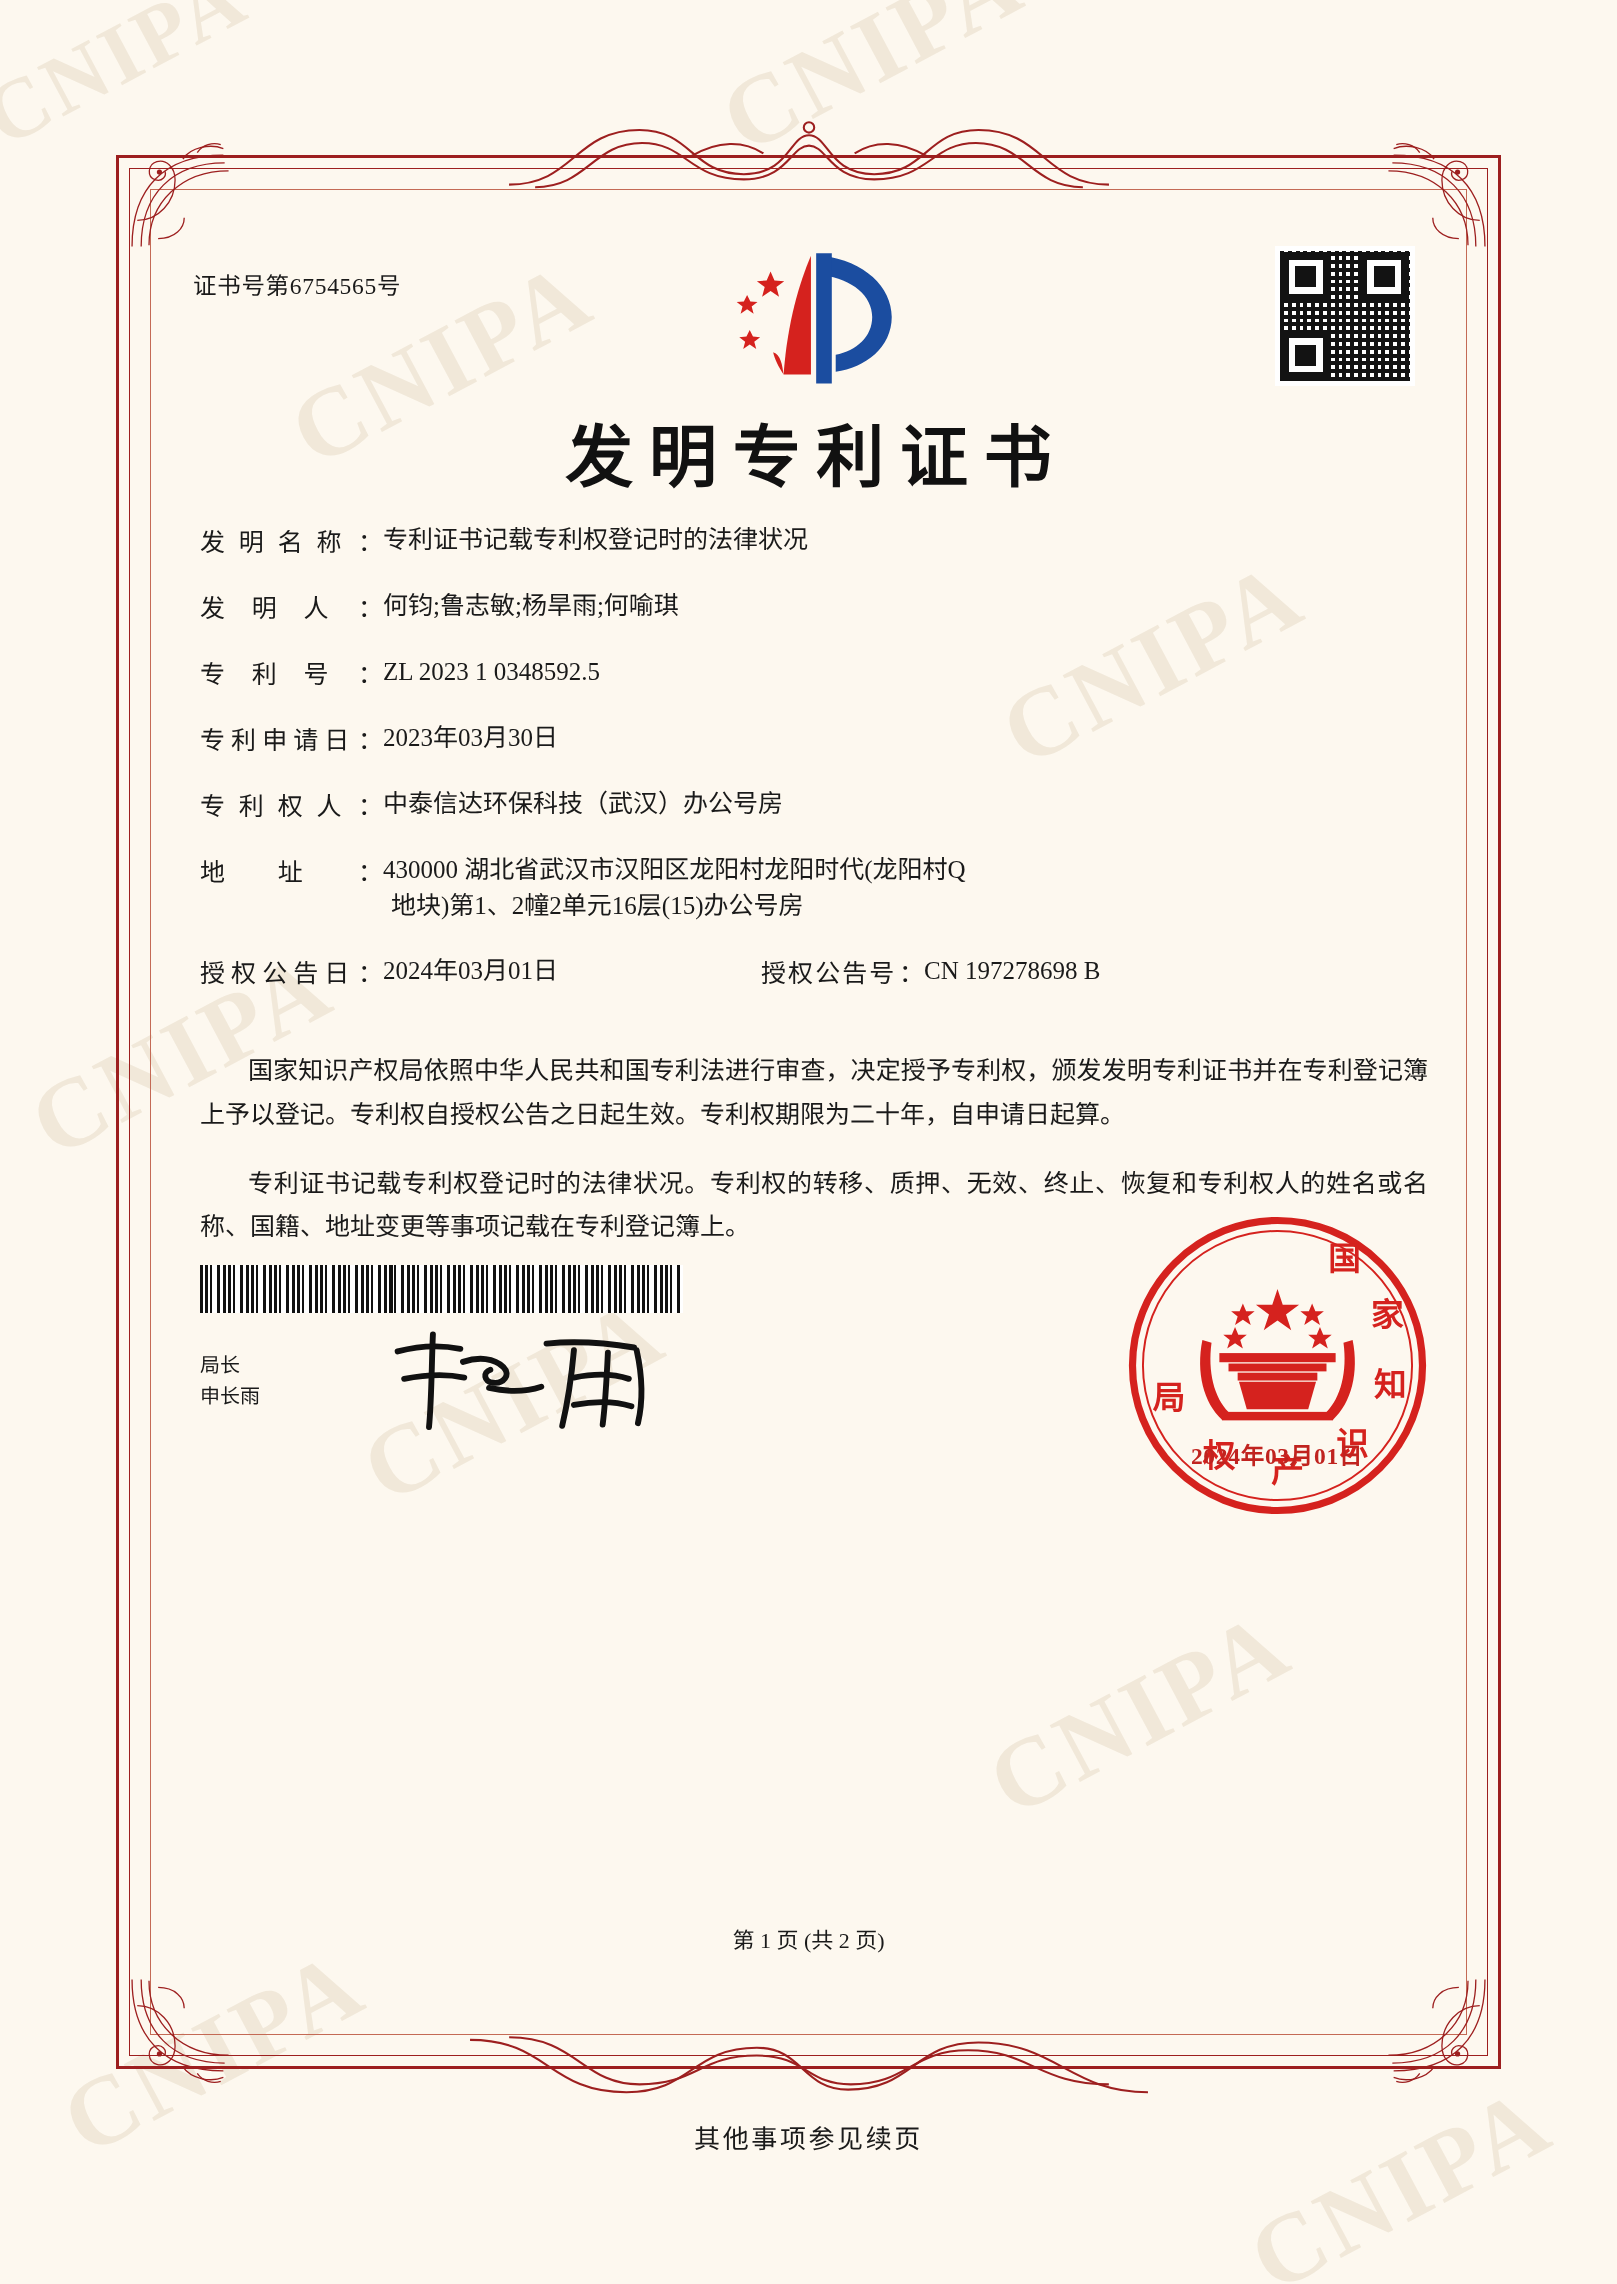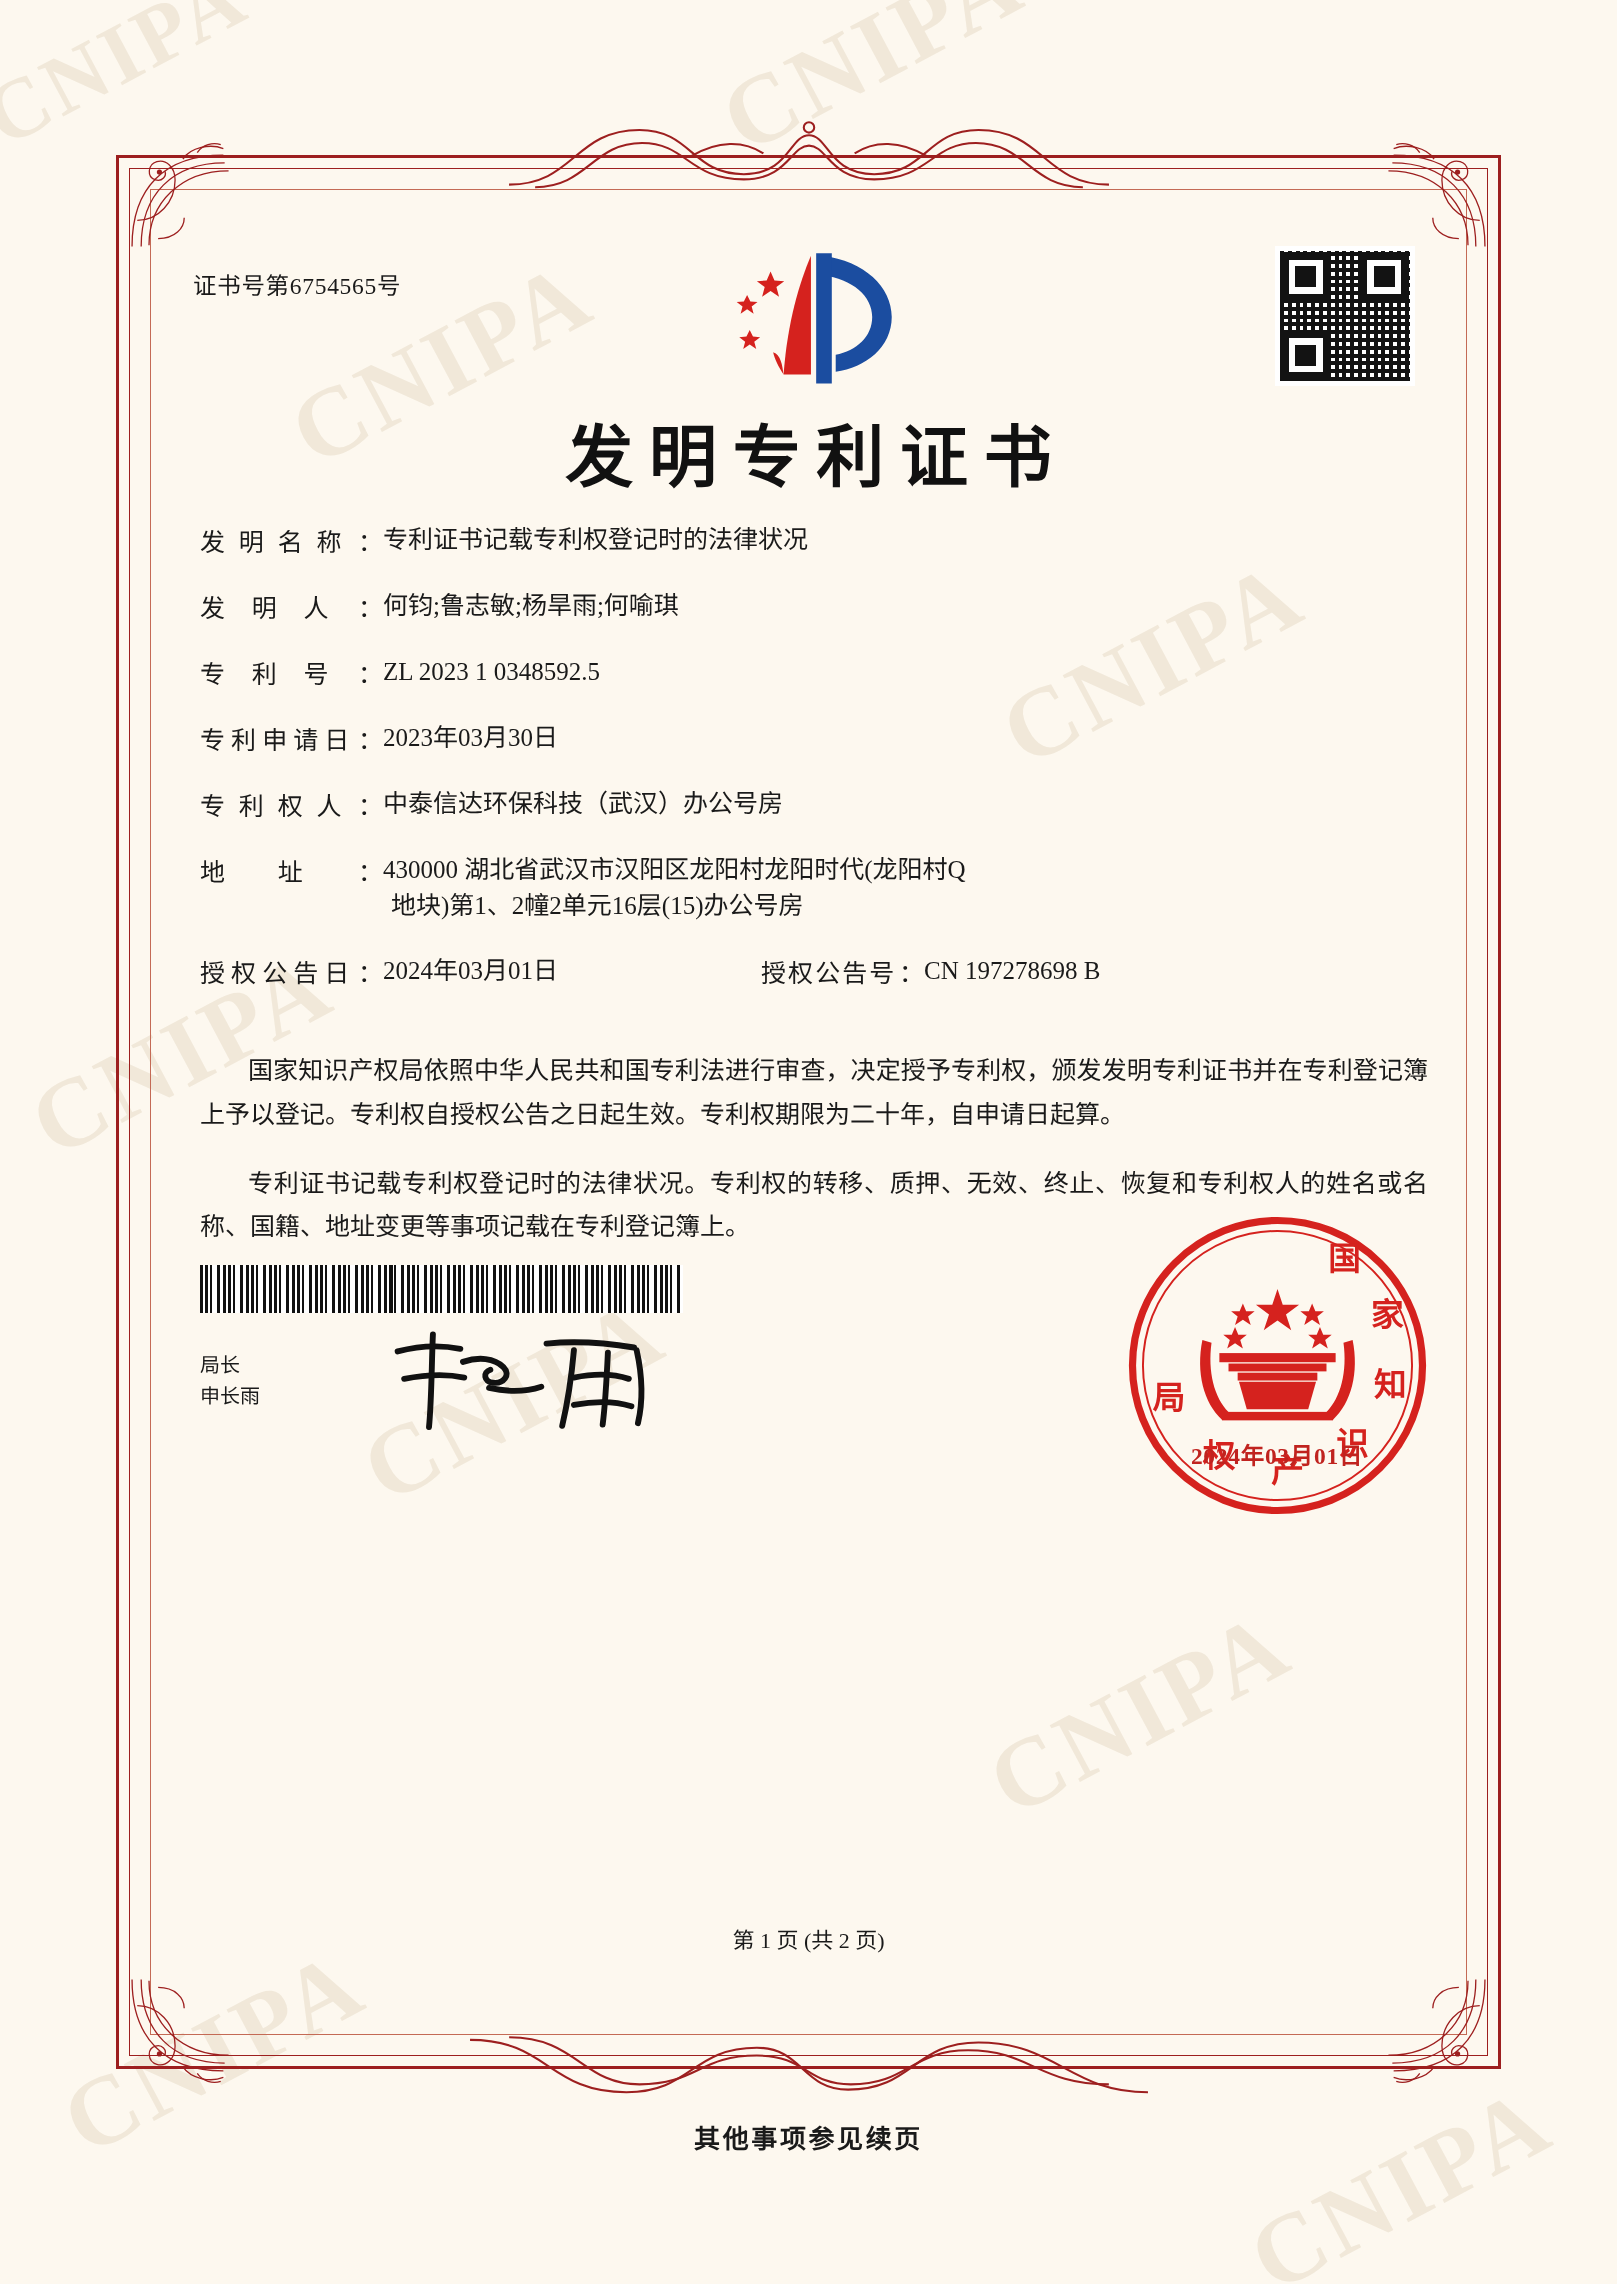--- a/index.html
+++ b/index.html
@@ -167,21 +167,21 @@
     letter-spacing:0.7px;
   }
 
   
   .page-no{
     position:absolute;left:0;right:0;bottom:56px;
     text-align:center;font-size:22px;z-index:3;
   }
   .footer-note{
     position:absolute;left:0;right:0;bottom:-145px;
-    text-align:center;font-size:26px;font-weight:700;letter-spacing:2.6px;z-index:3;
+    text-align:center;font-size:26px;font-weight:400;letter-spacing:2.6px;z-index:3;
   }
 </style>
 </head>
 <body>
 
 <div class="watermarks">
   <span class="wm" style="left:-26px;top:6.5px;font-size:85px;transform:rotate(-28deg);">CNIPA</span>
   <span class="wm" style="left:711px;top:-6.5px;font-size:98px;transform:rotate(-28deg);">CNIPA</span>
   <span class="wm" style="left:280px;top:307px;font-size:98px;transform:rotate(-28deg);">CNIPA</span>
   <span class="wm" style="left:991px;top:607px;font-size:98px;transform:rotate(-28deg);">CNIPA</span>

